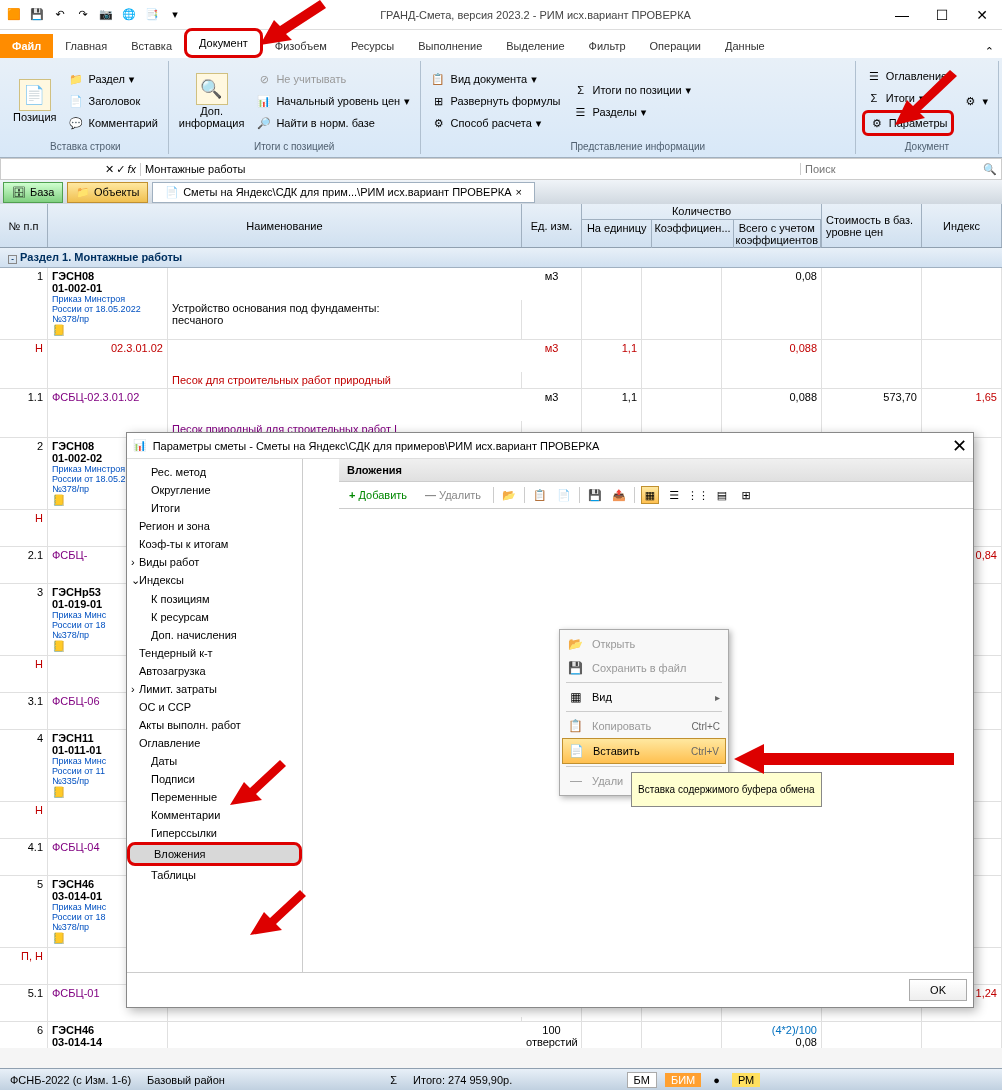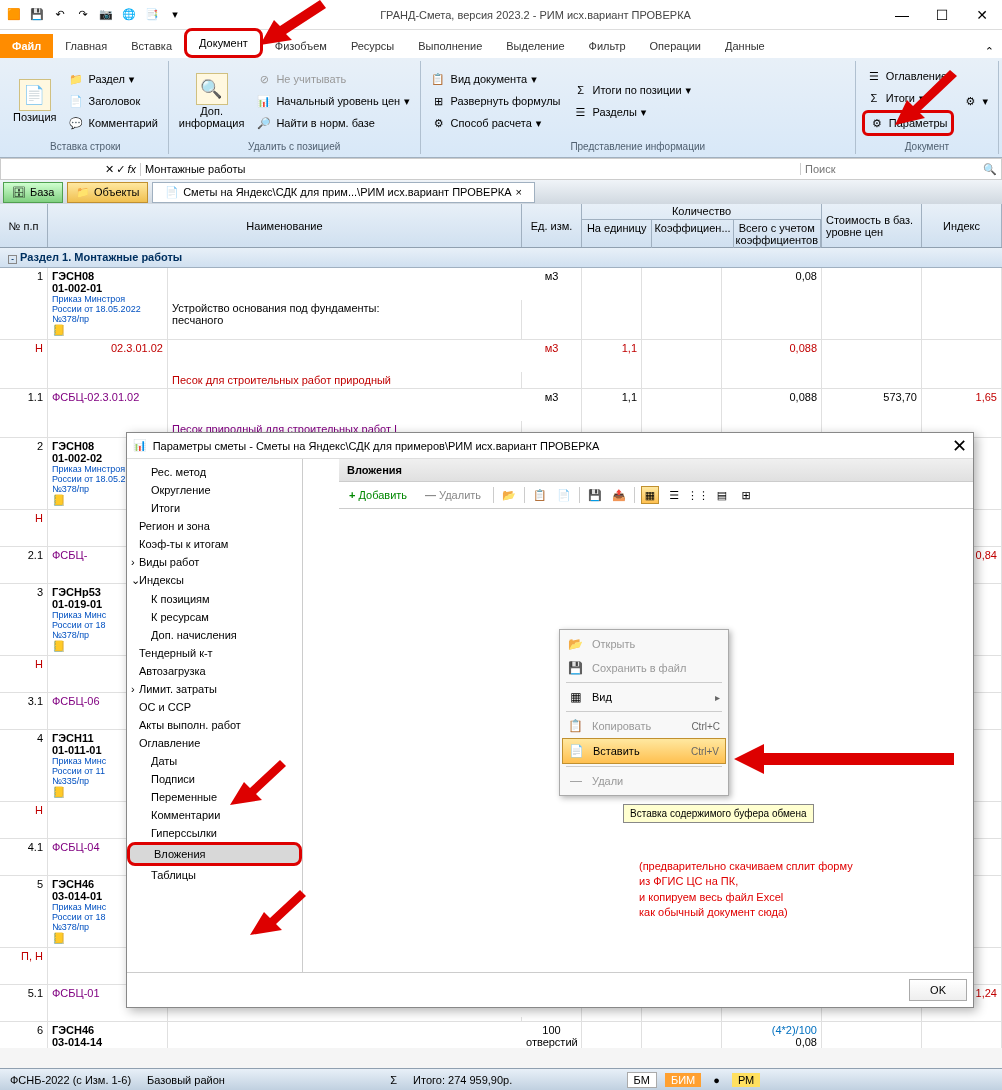--- a/index.html
+++ b/index.html
@@ -98,21 +98,21 @@
 
 .ctx-menu { position: absolute; left: 220px; top: 120px; width: 170px; background: #f8f8f8; border: 1px solid #aaa; box-shadow: 2px 2px 6px rgba(0,0,0,0.3); padding: 2px; }
 .ctx-item { padding: 4px 6px; display: flex; align-items: center; gap: 8px; cursor: pointer; }
 .ctx-item.disabled { color: #999; }
 .ctx-item.hl { background: linear-gradient(#ffe8a0,#ffc050); border: 1px solid #c09030; }
 .ctx-ico { width: 16px; height: 16px; display: inline-flex; align-items: center; justify-content: center; font-size: 12px; }
 .ctx-sc { margin-left: auto; color: #666; font-size: 10px; }
 .ctx-sep { height: 1px; background: #ccc; margin: 2px 4px; }
 
 
-.tooltip { position: absolute; left: 284px; top: 263px; background: #ffffd0; border: 1px solid #888; padding: 3px 6px; font-size: 10px; margin-top: 32px; }
+.tooltip { position: absolute; left: 292px; top: 263px; background: #ffffd0; border: 1px solid #888; padding: 11px 6px; font-size: 10px; }
 
 
 .annotation { position: absolute; left: 300px; top: 350px; color: #e00000; font-size: 14px; line-height: 1.4; }
 
 
 .arrow-svg { position: absolute; pointer-events: none; }
 
 
 .statusbar { position: absolute; bottom: 0; left: 0; right: 0; height: 22px; background: linear-gradient(#e8f0f8,#c0d0e0); border-top: 1px solid #90a0b0; display: flex; align-items: center; gap: 8px; padding: 0 6px; font-size: 10px; }
 .sb-item { padding: 0 4px; }
@@ -193,21 +193,21 @@
             <span class="ico">⊘</span>
             <span>Не учитывать</span>
           </div>
         <div class="rb-small"><span class="ico">📊</span><span>Начальный уровень цен</span> ▾</div>
         <div class="rb-small">
             <span class="ico">🔎</span>
             <span>Найти в норм. базе</span>
           </div>
       </div>
     </div>
-    <div class="rg-title">Удалить с позицией</div>
+    <div class="rg-title">Итоги с позицией</div>
   </div>
 
   <div class="ribbon-group" style="flex:1">
     <div class="rg-body">
       <div class="rb-stack">
         <div class="rb-small"><span class="ico">📋</span><span>Вид документа</span> ▾</div>
         <div class="rb-small">
             <span class="ico">⊞</span>
             <span>Развернуть формулы</span>
           </div>
@@ -588,26 +588,20 @@
             </div>
           <div class="ctx-sep"></div>
           <div class="ctx-item disabled">
               <span class="ctx-ico">—</span>
               <span>Удали</span>
             </div>
         </div>
 
         <div class="tooltip">Вставка содержимого буфера обмена</div>
 
-        <div class="annotation">
-          <div>(предварительно скачиваем сплит форму</div>
-          <div>из ФГИС ЦС на ПК,</div>
-          <div>и копируем весь файл Excel</div>
-          <div>как обычный документ сюда)</div>
-        </div>
 
         <svg class="arrow-svg" style="left:395px;top:230px;width:230px;height:40px">
           <polygon points="0,20 30,5 30,14 220,14 220,26 30,26 30,35" fill="#d00"></polygon>
         </svg>
       </div>
     </div>
   </div>
   <div class="dlg-footer">
     <button>OK</button>
   </div>

